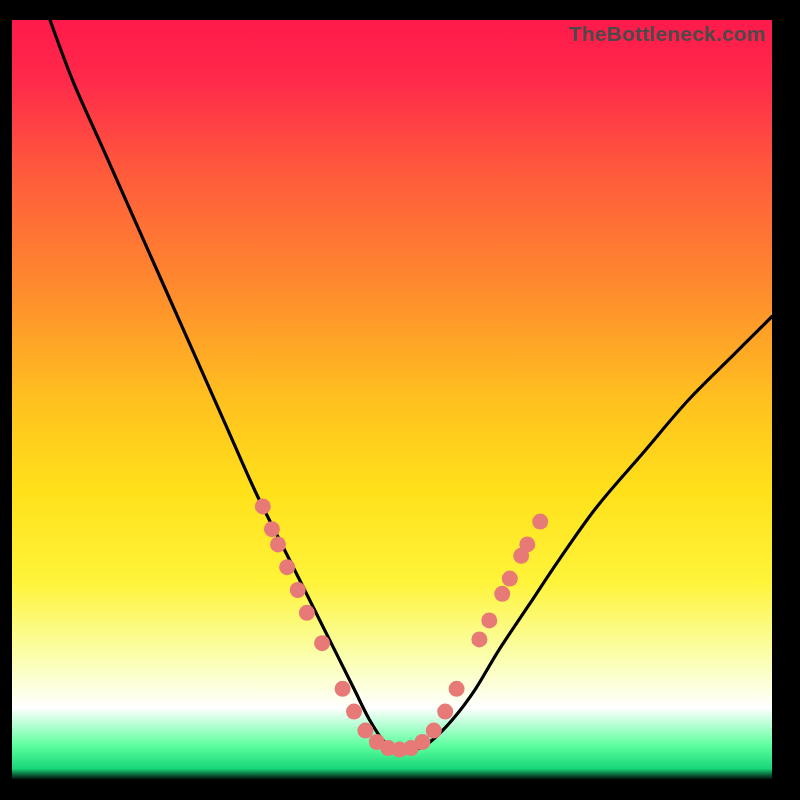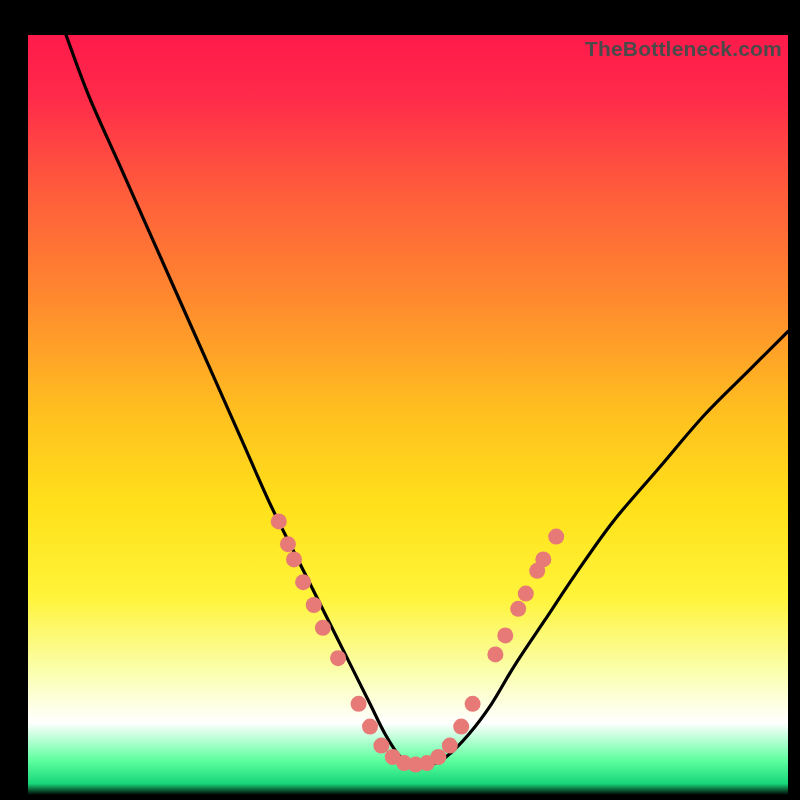--- a/index.html
+++ b/index.html
@@ -6,26 +6,25 @@
     margin: 0;
     padding: 0;
     width: 800px;
     height: 800px;
     background: #000;
     overflow: hidden;
     font-family: Arial, Helvetica, sans-serif;
   }
   .frame {
     position: absolute;
-    left: 28px;
+    left: 12px;
     top: 20px;
     width: 760px;
     height: 760px;
     background: #f0abfc;
-    margin-top: 15px;
   }
   .plot {
     position: absolute;
     left: 0;
     top: 0;
     width: 760px;
     height: 760px;
   }
   .watermark {
     position: absolute;

